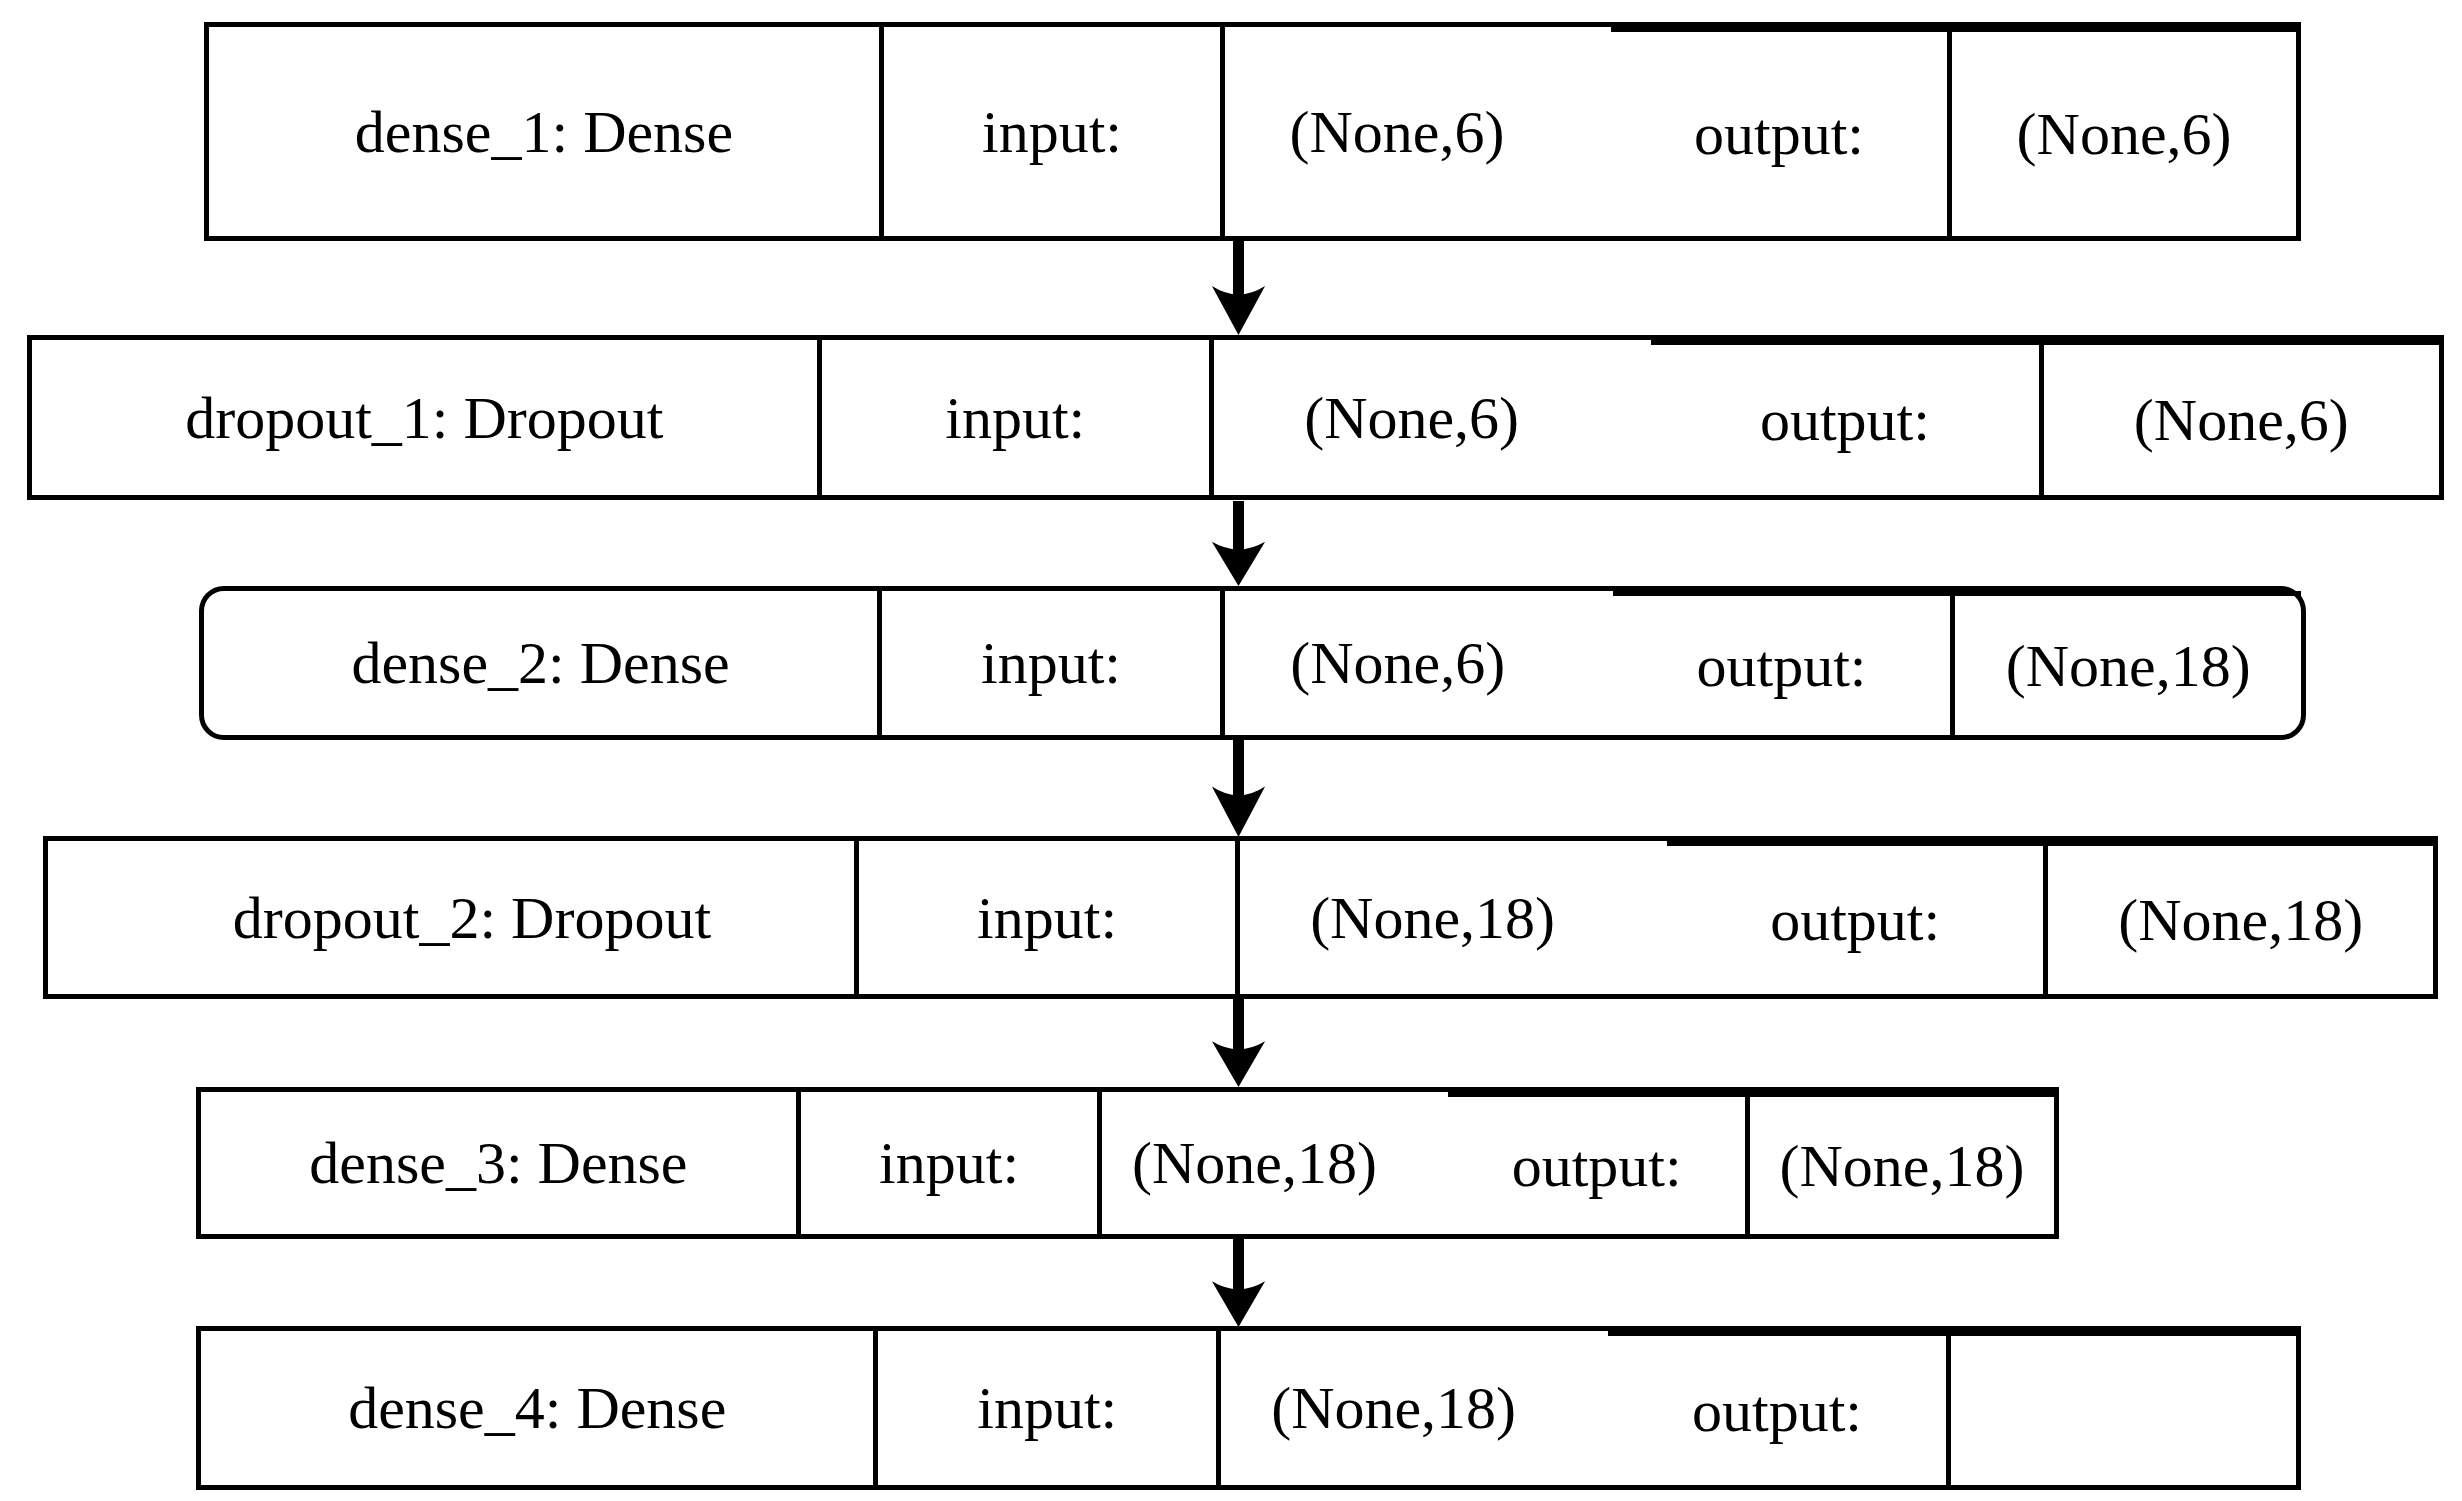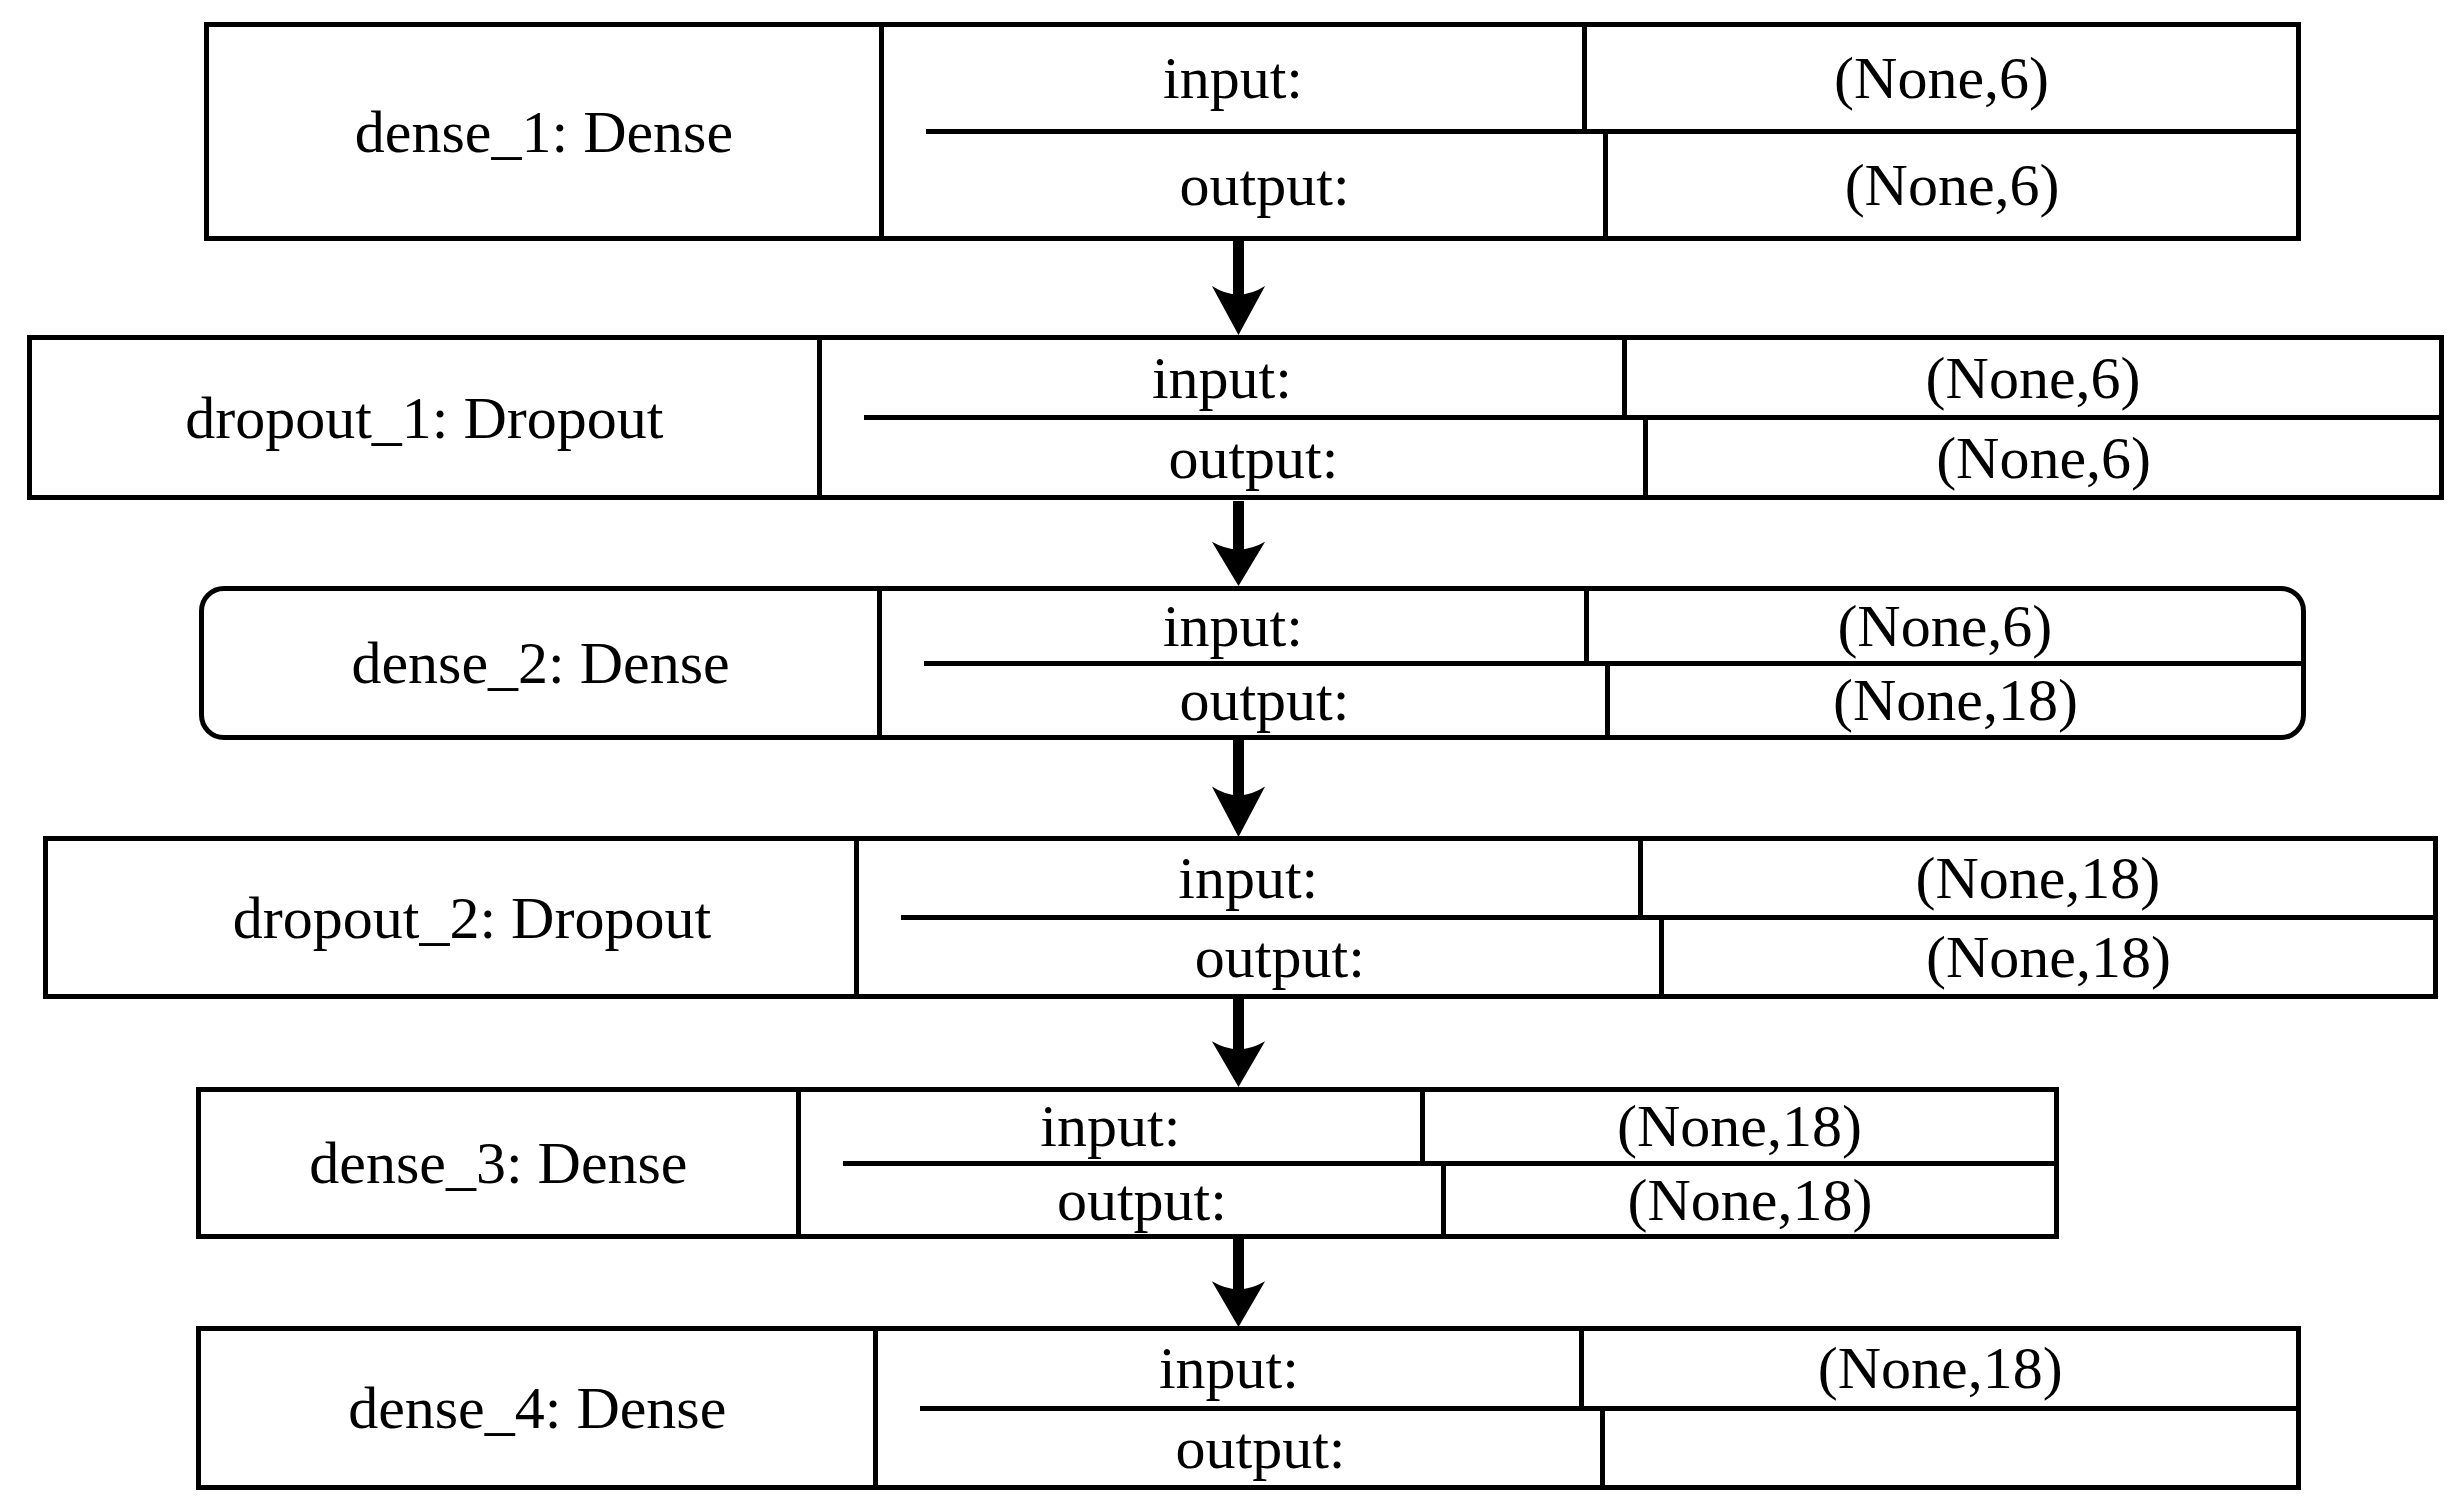--- a/index.html
+++ b/index.html
@@ -28,21 +28,21 @@
     display: flex;
     align-items: center;
     justify-content: center;
     text-align: center;
   }
   .node-dense   .name-cell { flex: 0 0 32.1%; text-align: right; }
   .node-dropout .name-cell { flex: 0 0 32.6%; }
   .io-col {
     flex: 1 1 auto;
     display: flex;
-    flex-direction: column;
+    flex-direction: row;
     border-left: 5.4px solid #000000;
     min-width: 0;
   }
   .io-row { flex: 1 1 0; display: flex; min-height: 0; }
   .io-row + .io-row { border-top: 5.4px solid #000000; margin-left: 42px; }
   .io-label-cell {
     flex: 0 0 49.8%;
     display: flex;
     align-items: center;
     justify-content: center;

